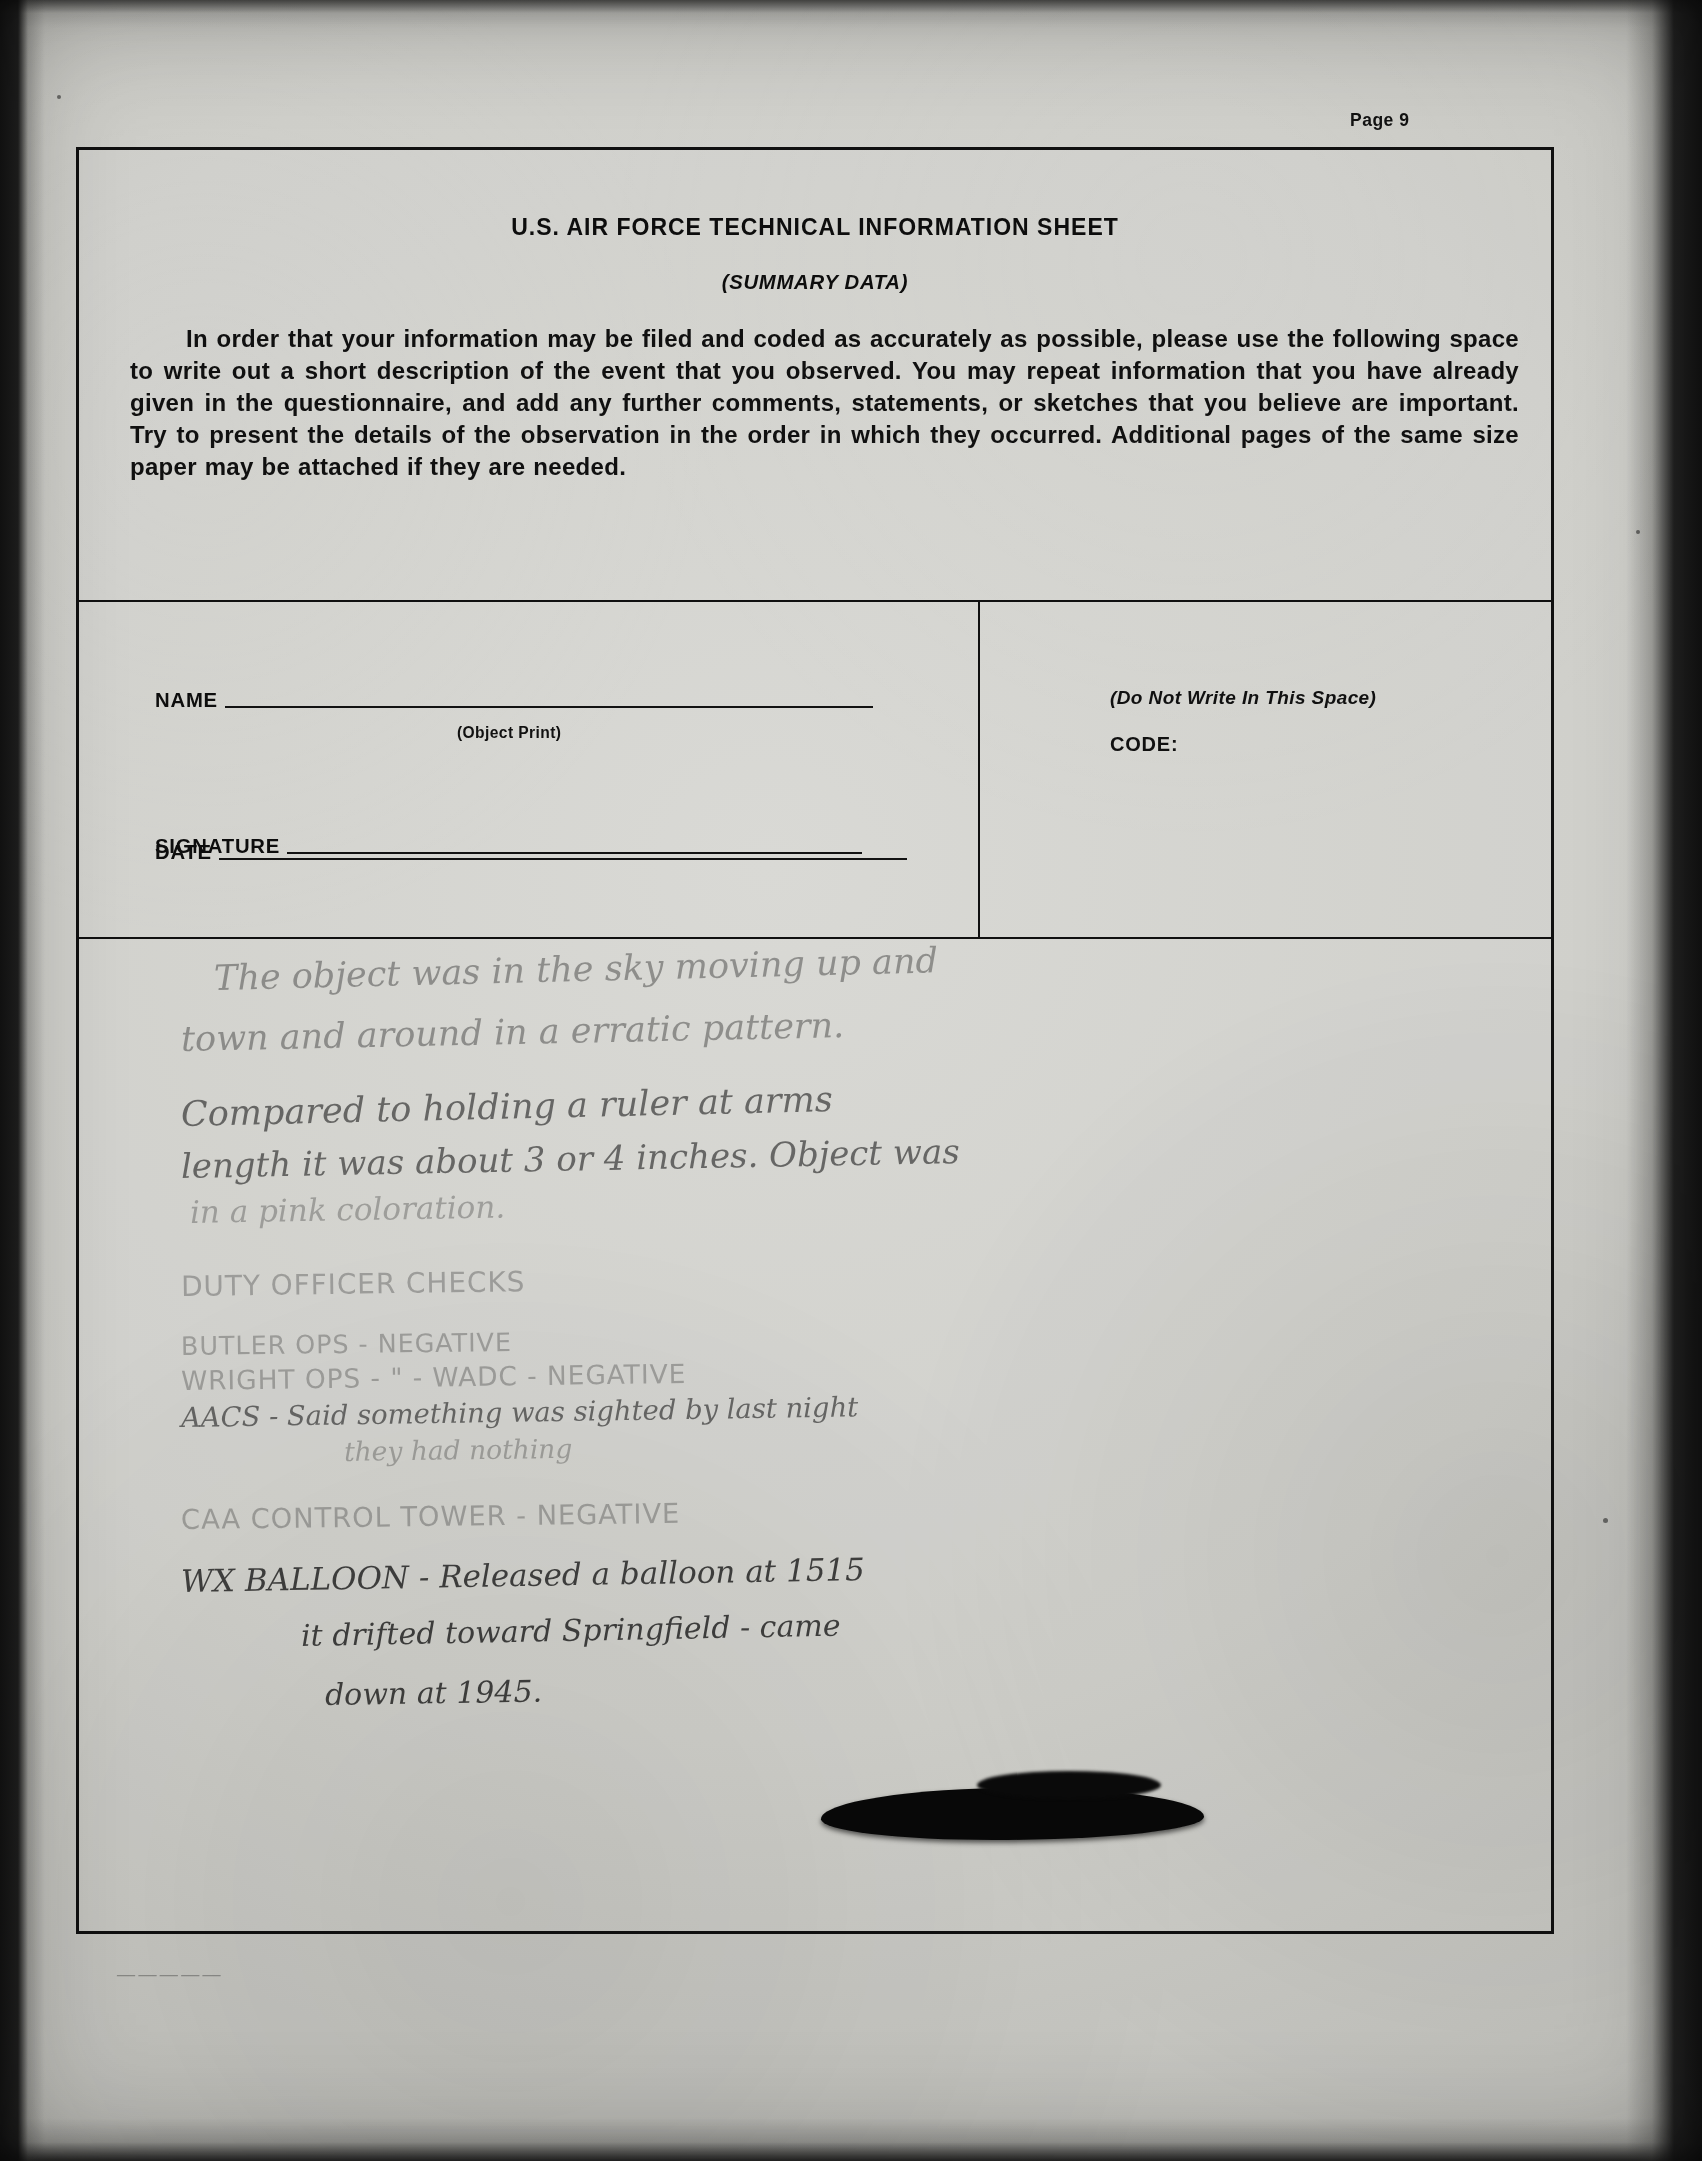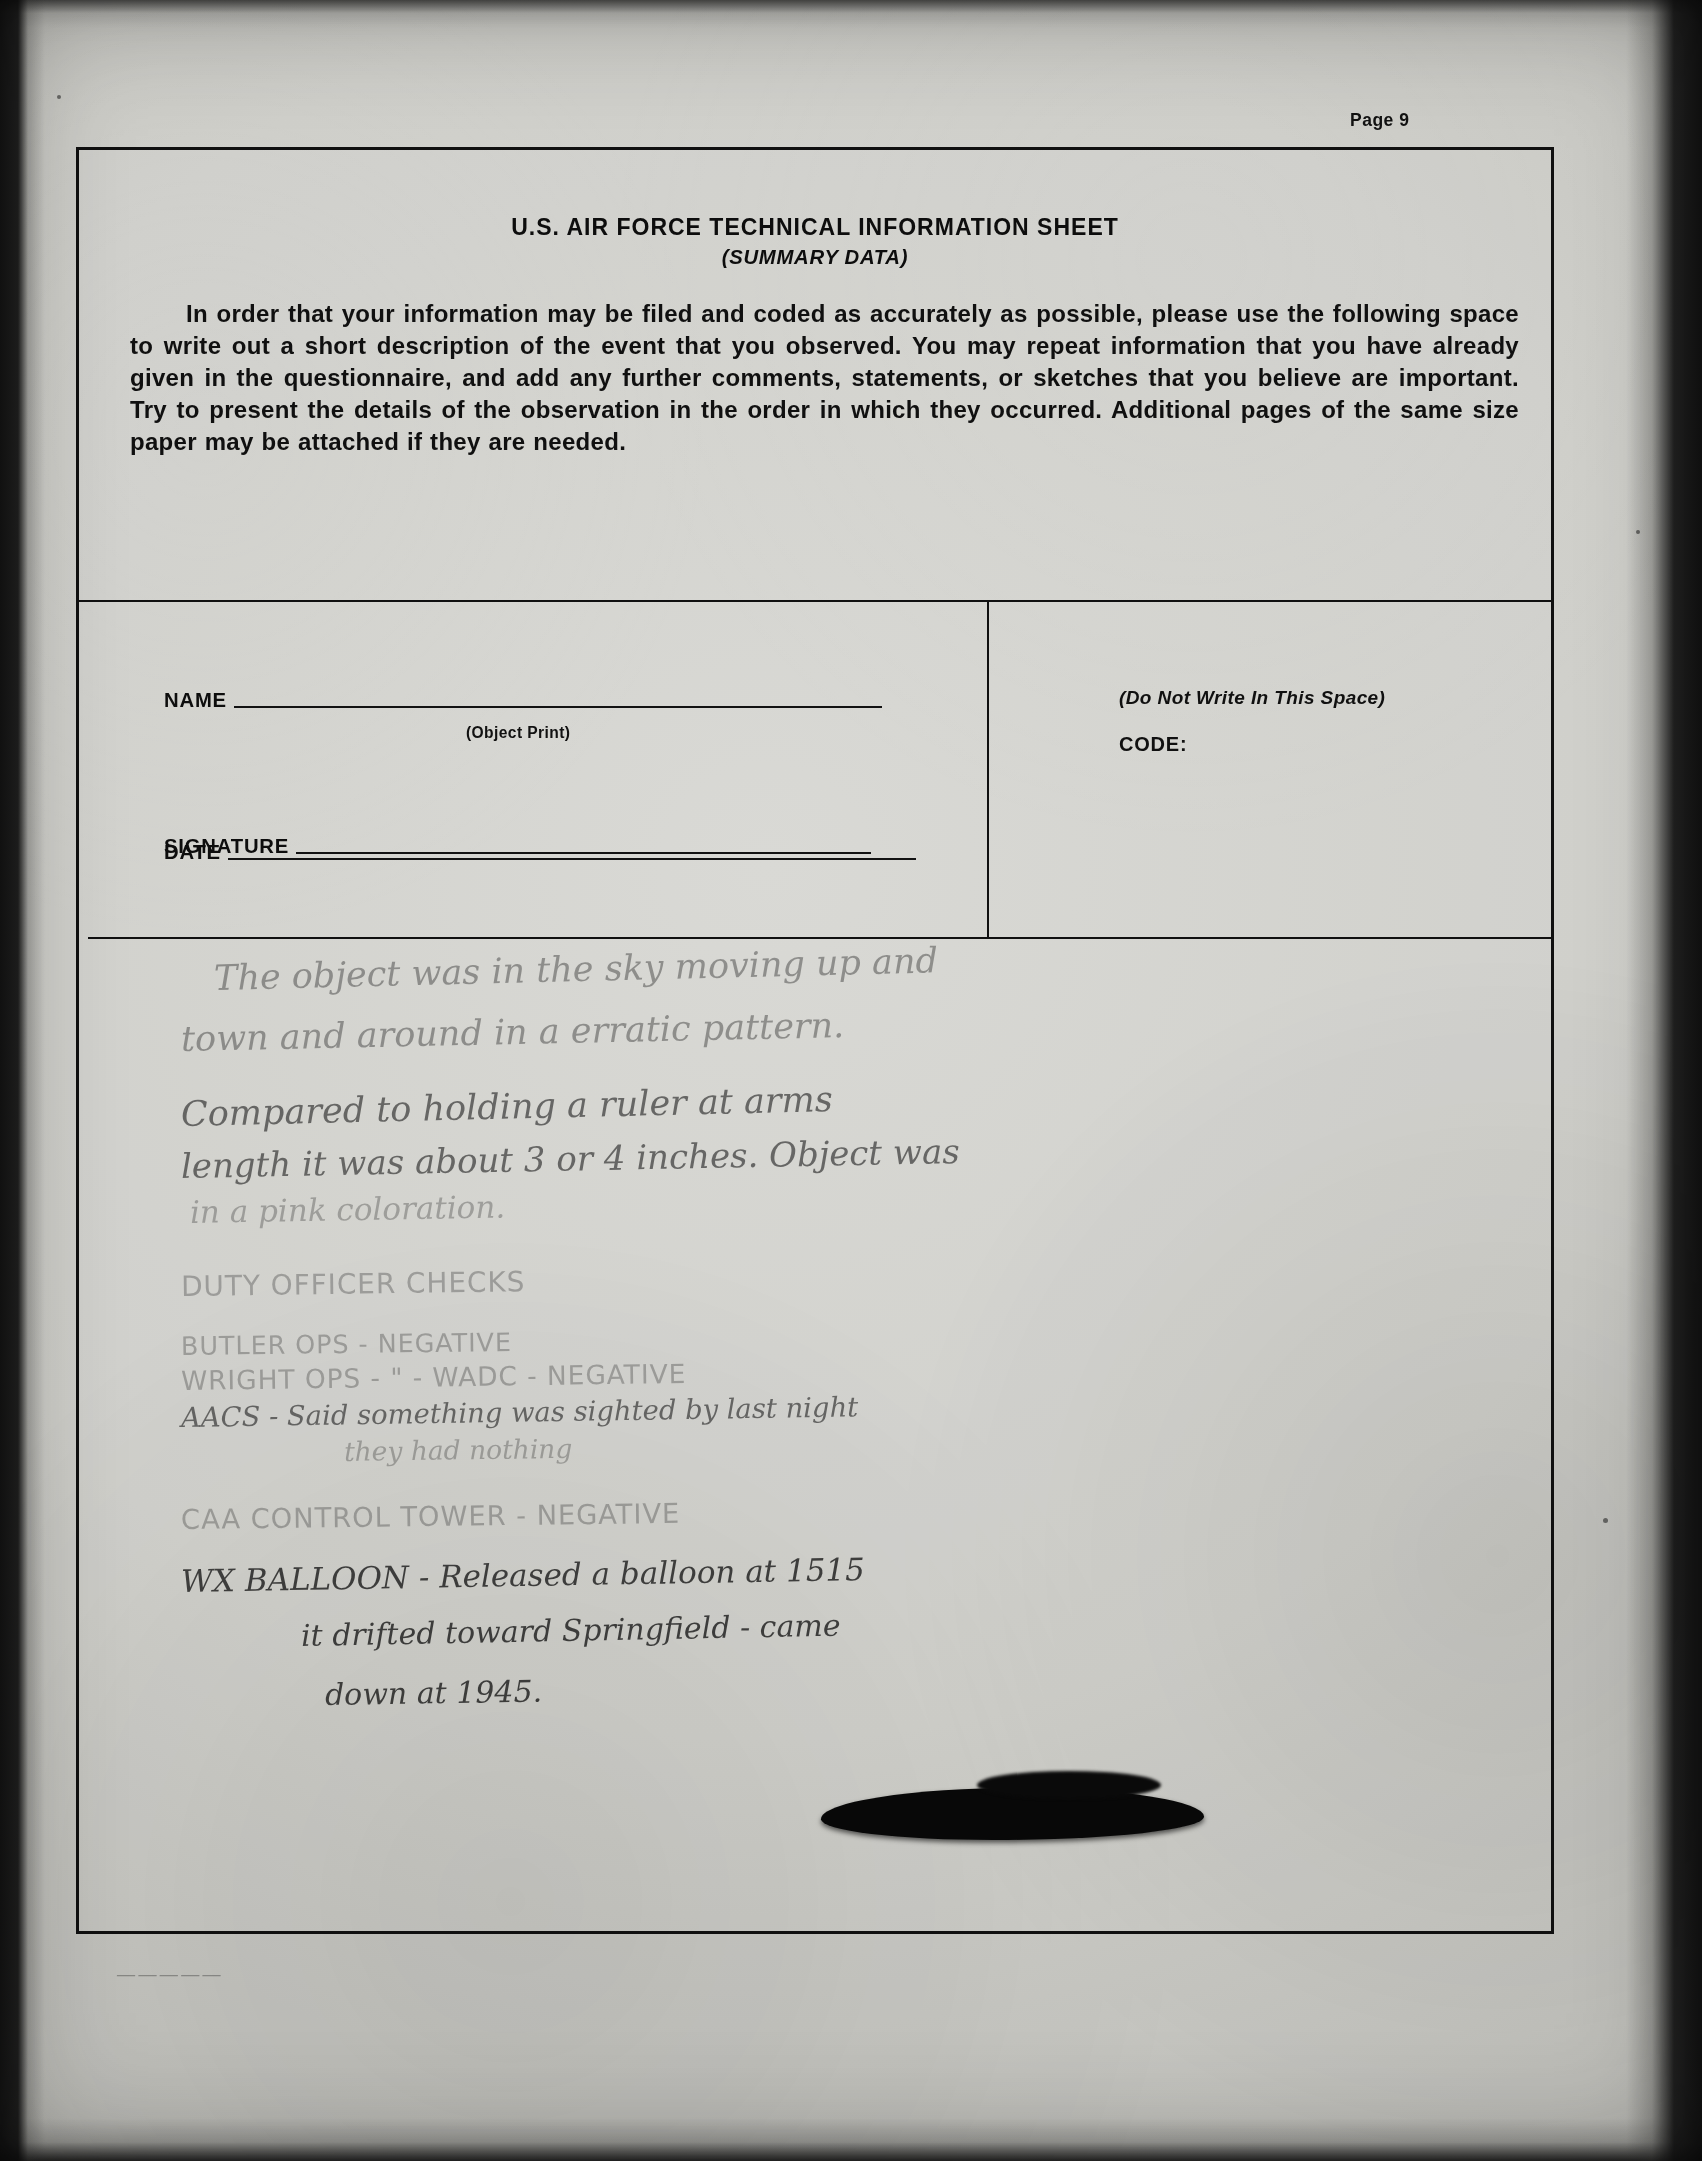--- a/index.html
+++ b/index.html
@@ -93,21 +93,21 @@
     text-align: center;
     margin-top: 64px;
     font-size: 23px;
     font-weight: 700;
     letter-spacing: 1px;
     color: #0d0d0d;
     font-family: "Liberation Sans", sans-serif;
   }
   #title-sub {
     text-align: center;
-    margin-top: 5px;
+    margin-top: 30px;
     font-size: 20.3px;
     font-weight: 700;
     font-style: italic;
     letter-spacing: 0.7px;
     color: #0d0d0d;
   }
   #instruction-body {
     margin: 29px 32px 0 51px;
     font-size: 24px;
     font-weight: 700;
@@ -116,21 +116,21 @@
     color: #101010;
     text-align: justify;
     text-justify: inter-word;
     word-spacing: 0.9px;
   }
   #instruction-body .indent { display: inline-block; width: 56px; }
 
   
   #identity-row {
     position: absolute;
-    left: 9px;
+    left: 0;
     top: 452px;
     right: 0;
     height: 337px;
     border-bottom: 2.8px solid #101010;
     box-sizing: border-box;
   }
   #identity-left {
     position: absolute;
     left: 0; top: 0; bottom: 0;
     width: 901px;

